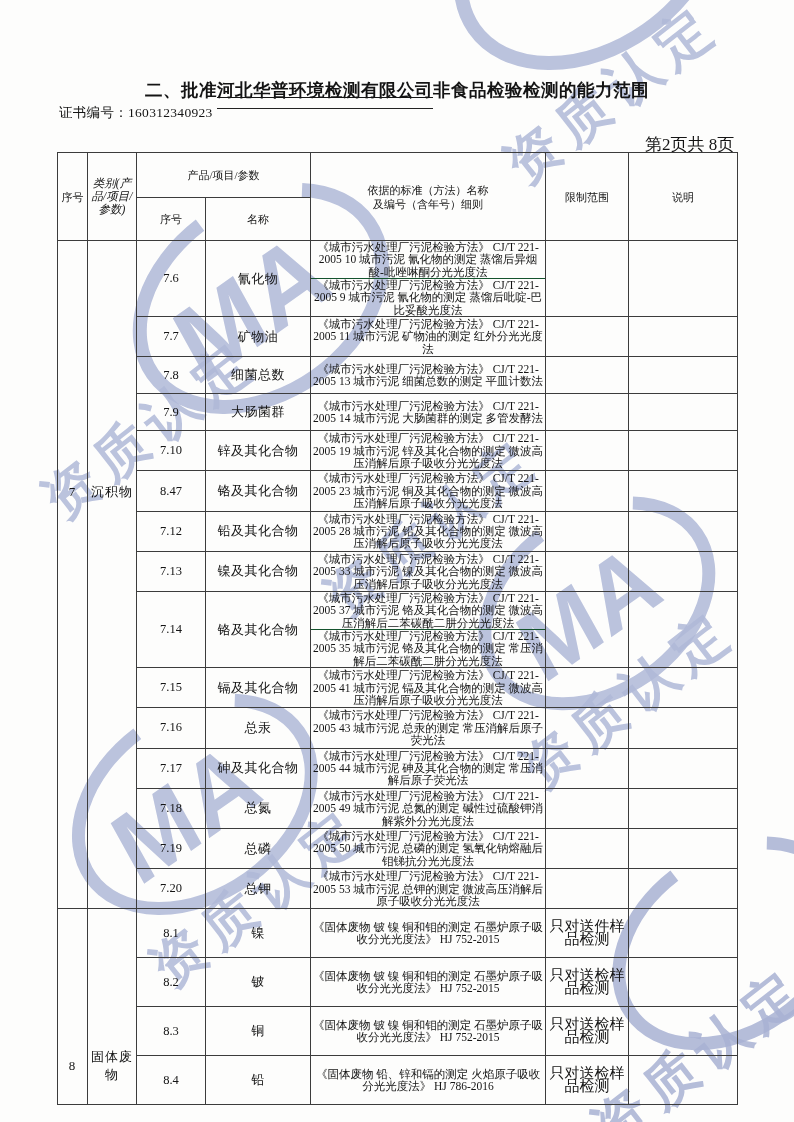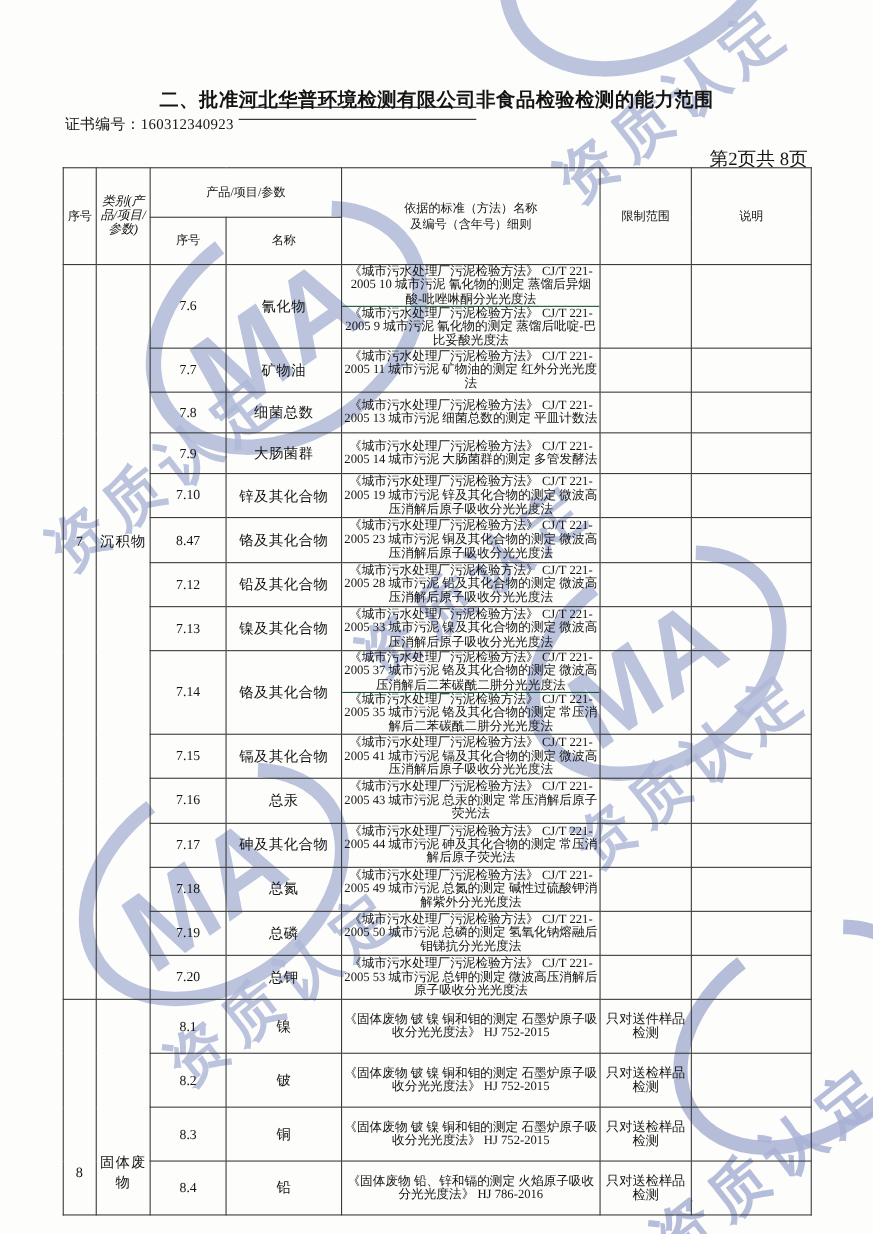--- a/index.html
+++ b/index.html
@@ -46,21 +46,21 @@
   th.cat-h{font-size:11.5px;line-height:13px;padding:0 3px;font-style:italic;}
   tr.r3{height:37px;}
   tr.r6{height:72px;}
   tr.r8{height:49px;}
   td.seq-cell{font-size:12.5px;}
   td.name-cell{font-size:13px;letter-spacing:.5px;}
   td.std-cell{font-size:11.5px;line-height:12.4px;padding:0;margin-top:32px;}
   .std-item{padding:1px 2px;display:flex;align-items:center;justify-content:center;}
   .std-item+.std-item{border-top:1px solid #14532d;}
   tr.r6 .std-item{height:35px;}
-  td.limit-cell{font-size:12px;line-height:13px;padding:0 6px;}
+  td.limit-cell{font-size:15px;line-height:13px;padding:0 6px;}
   td.sec-seq,td.sec-cat{font-size:13px;letter-spacing:1px;}
   .shift-up{position:relative;transform:translateY(-83px);}
   .shift-down{position:relative;transform:translateY(59px);}
 </style>
 </head>
 <body>
 
 <div class="page">
 
   <div class="wm-layer">

